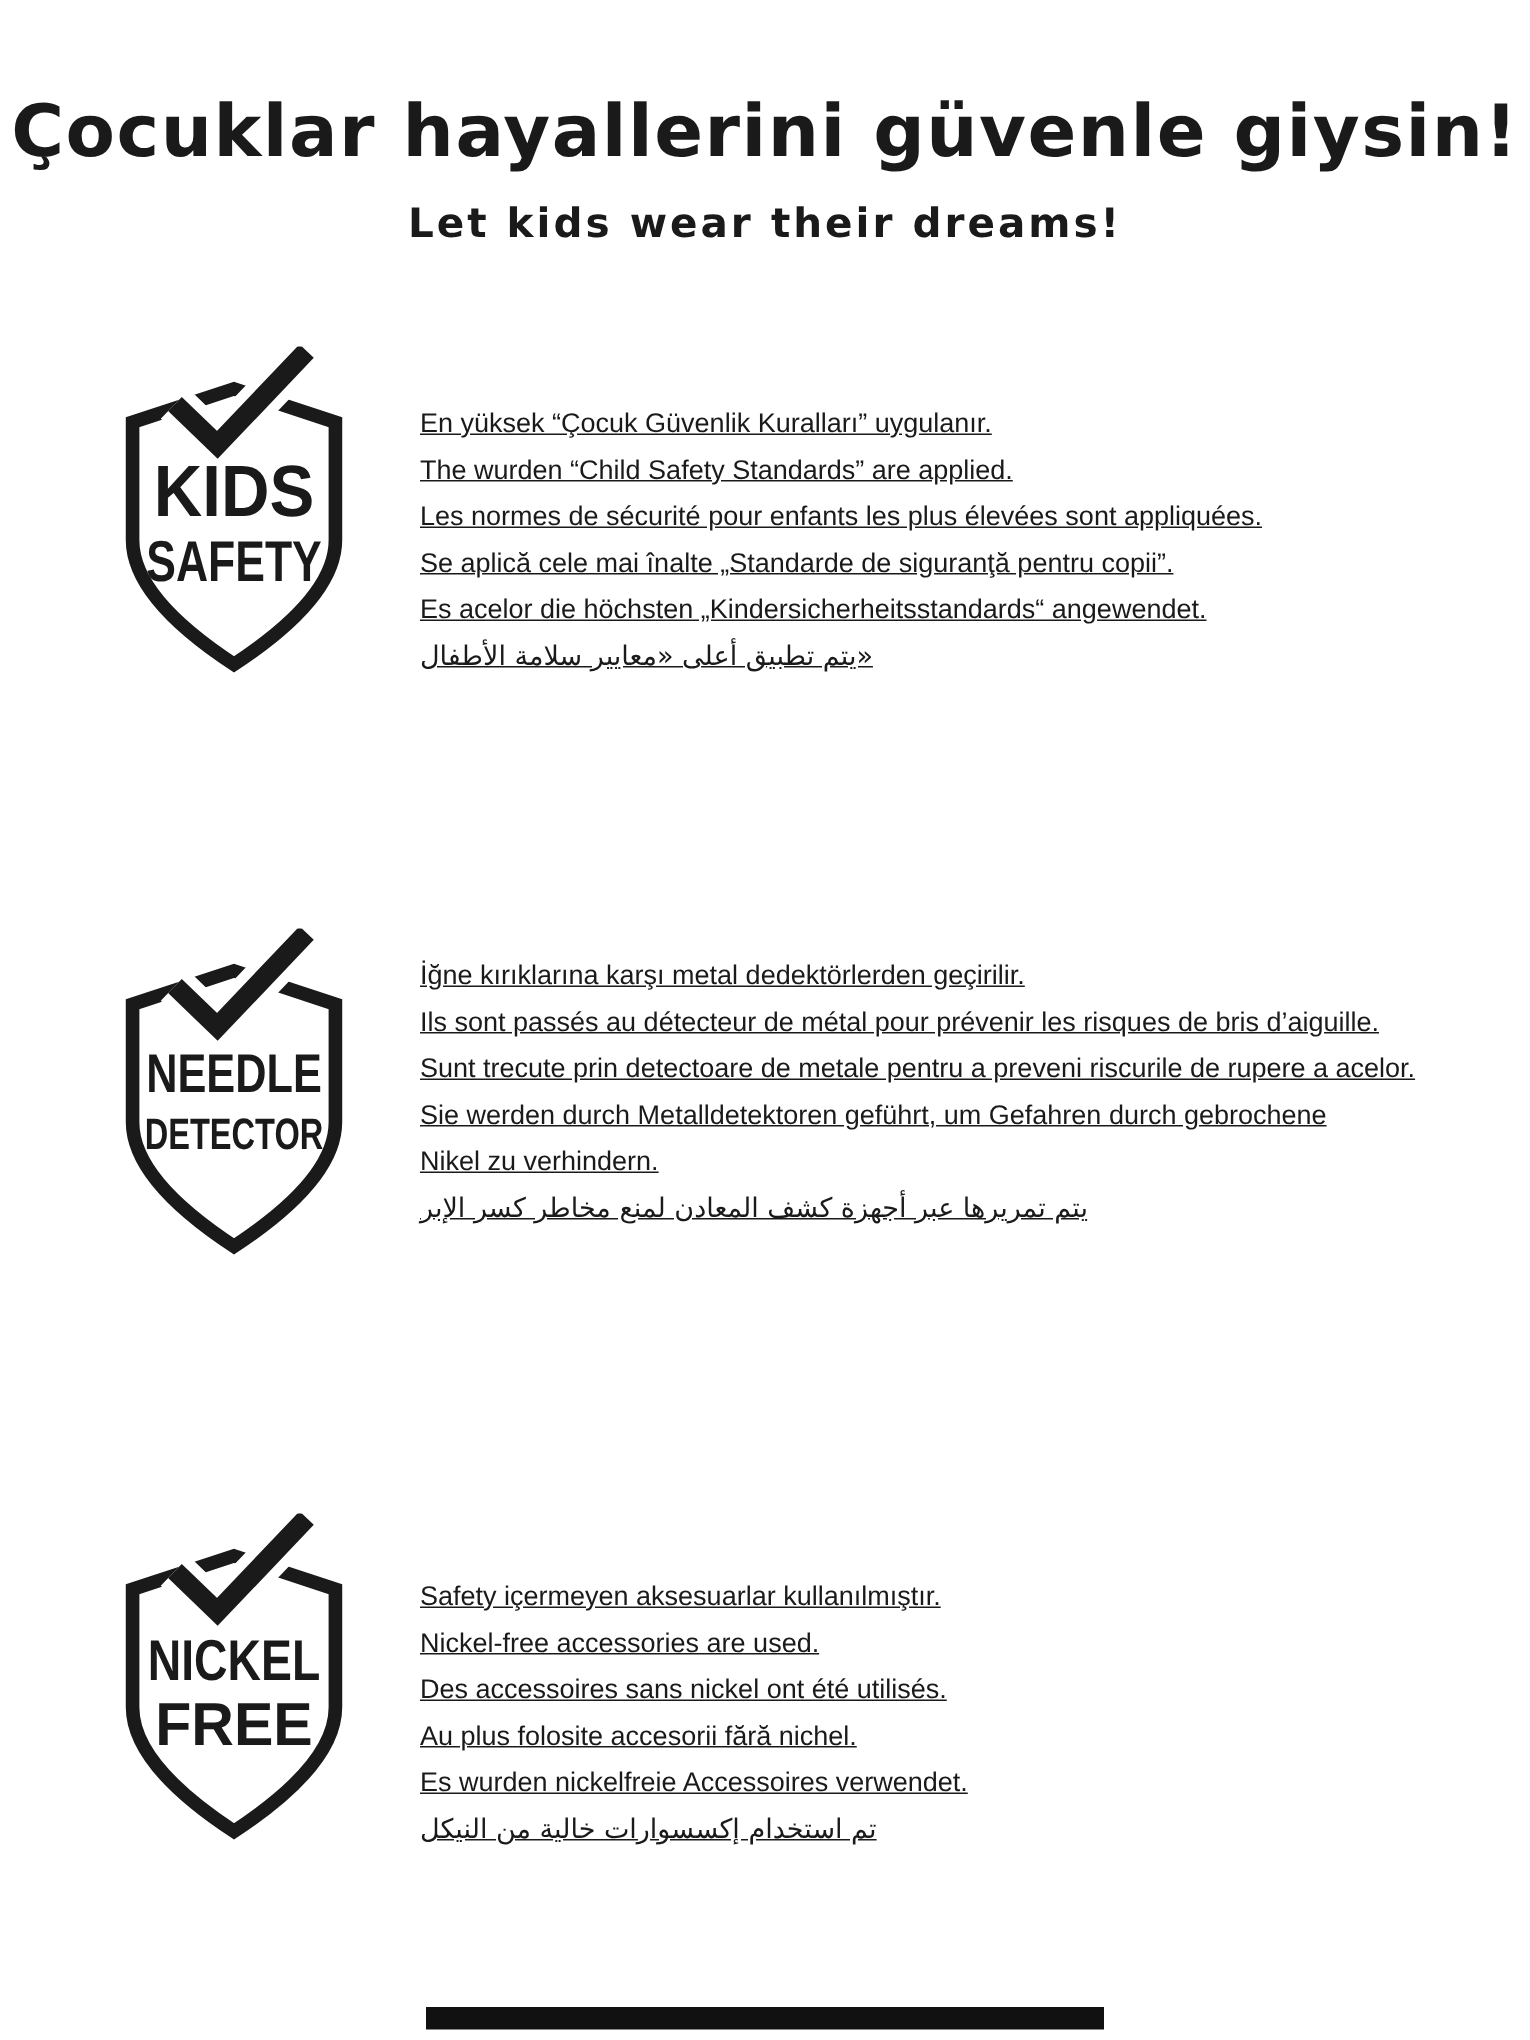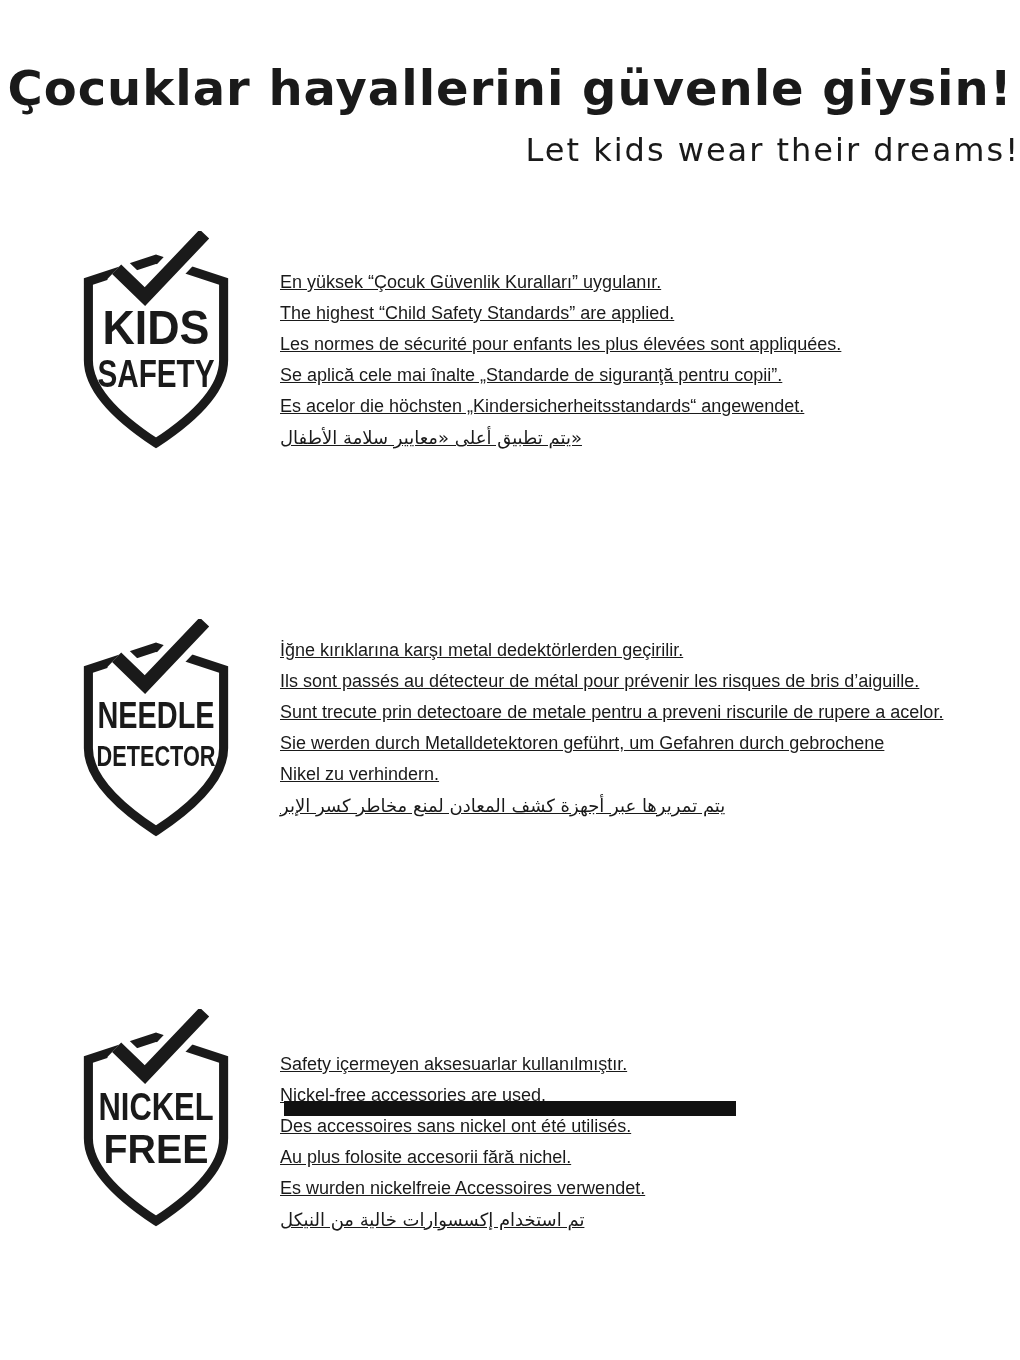--- a/index.html
+++ b/index.html
@@ -8,38 +8,38 @@
     width: 1020px;
     height: 1360px;
     background: #ffffff;
     overflow: hidden;
     font-family: "Liberation Sans", sans-serif;
     color: #1a1a1a;
   }
   .page {
     position: relative;
     width: 1020px;
-    height: 1116px;
+    height: 1353px;
     box-sizing: border-box;
     padding-top: 58px;
   }
   .title {
     text-align: center;
     font-family: "DejaVu Sans", sans-serif;
     font-weight: 800;
     font-size: 48px;
     letter-spacing: 1px;
     line-height: 60px;
     margin: 0;
   }
   .subtitle {
-    text-align: right;
+    text-align: center;
     font-family: "DejaVu Sans", sans-serif;
-    font-weight: 400;
-    font-size: 32px;
+    font-weight: 700;
+    font-size: 27px;
     letter-spacing: 2px;
     line-height: 36px;
     margin: 14px 0 0 0;
   }
   .sections {
     margin-top: 63px;
   }
   .section {
     display: flex;
     align-items: flex-start;
@@ -121,21 +121,21 @@
         <svg viewBox="0 0 170 220">
           <path class="shield" d="M85 28 L152 50 L152 128 Q152 166 85 210 Q18 166 18 128 L18 50 Z"></path>
           <polyline class="check-under" points="46,38 74,65 133,3"></polyline>
           <polyline class="check" points="46,38 74,65 133,3"></polyline>
           <text class="badge-word" x="85" y="112" font-size="48" textLength="106" lengthAdjust="spacingAndGlyphs">KIDS</text>
           <text class="badge-word" x="85" y="155" font-size="38" textLength="116" lengthAdjust="spacingAndGlyphs">SAFETY</text>
         </svg>
       </div>
       <div class="text-block tb-1">
         <p class="text-line">En yüksek “Çocuk Güvenlik Kuralları” uygulanır.</p>
-        <p class="text-line">The highest “Child Safety Standards” are applied.</p>
+        <p class="text-line">The wurden “Child Safety Standards” are applied.</p>
         <p class="text-line">Les normes de sécurité pour enfants les plus élevées sont appliquées.</p>
         <p class="text-line">Se aplică cele mai înalte „Standarde de siguranţă pentru copii”.</p>
         <p class="text-line">Es acelor die höchsten „Kindersicherheitsstandards“ angewendet.</p>
         <p class="text-line arabic">«يتم تطبيق أعلى «معايير سلامة الأطفال</p>
       </div>
     </div>
 
     <div class="section section-2">
       <div class="badge">
         <svg viewBox="0 0 170 220">

